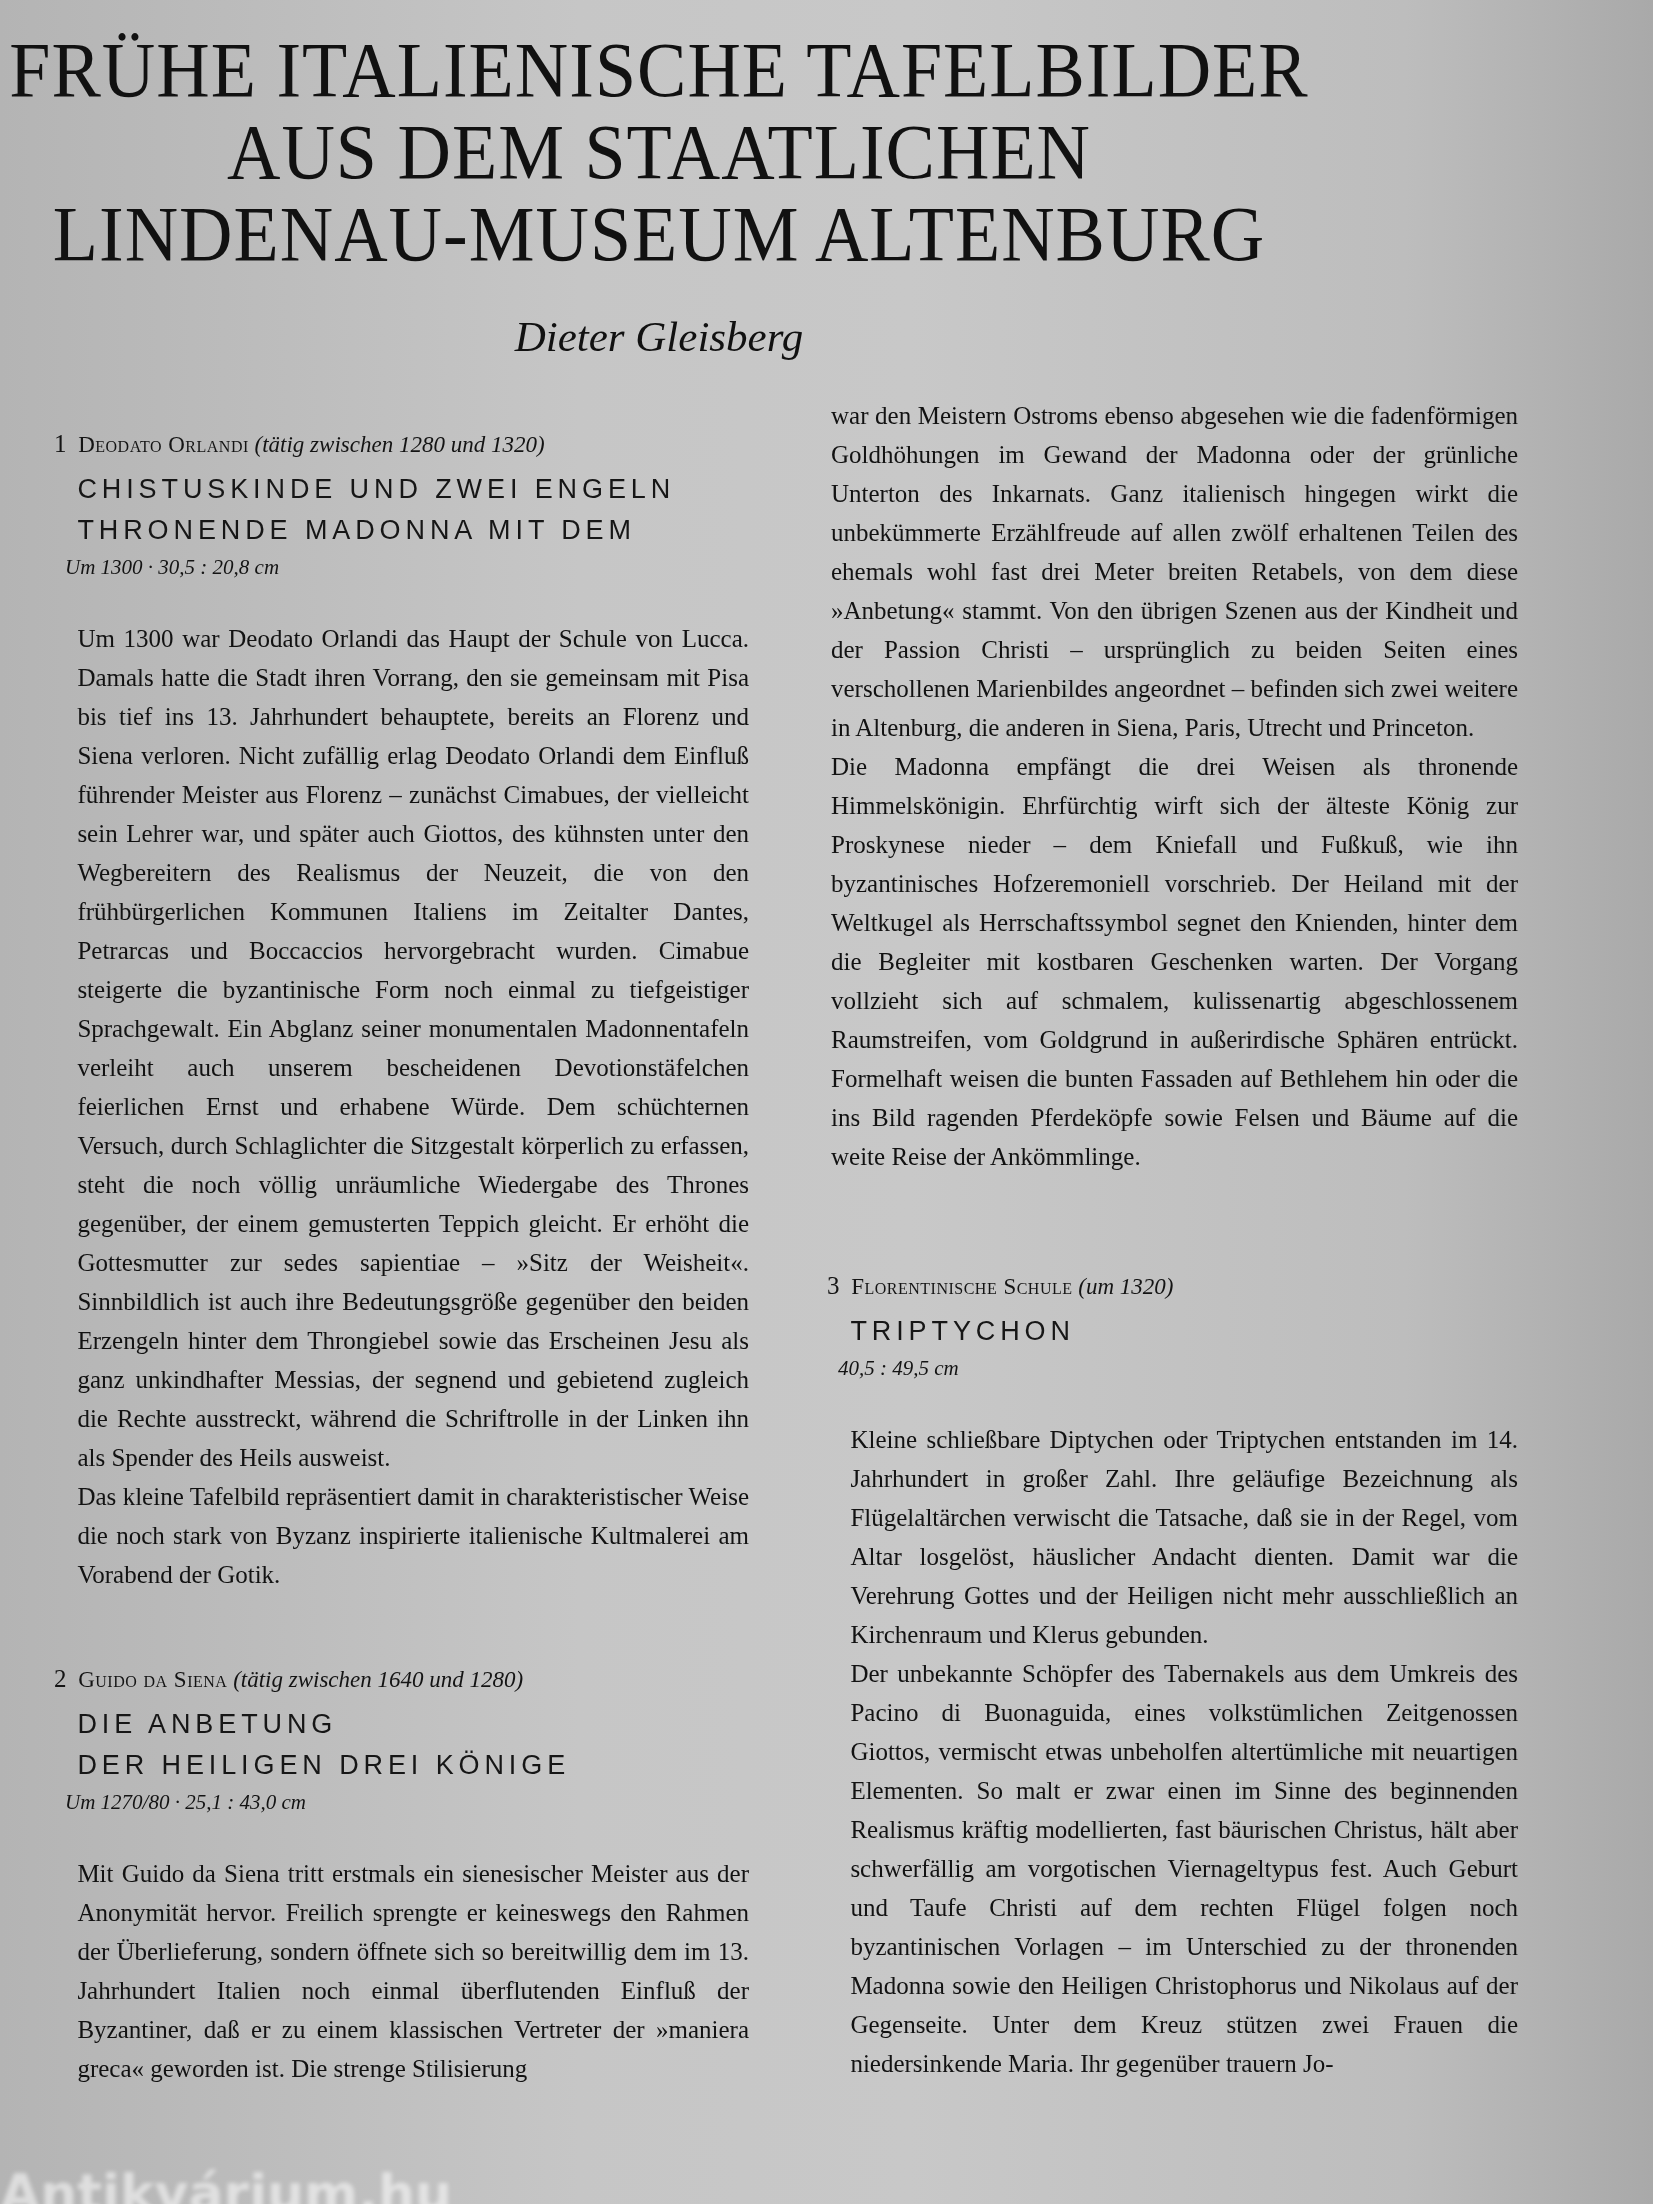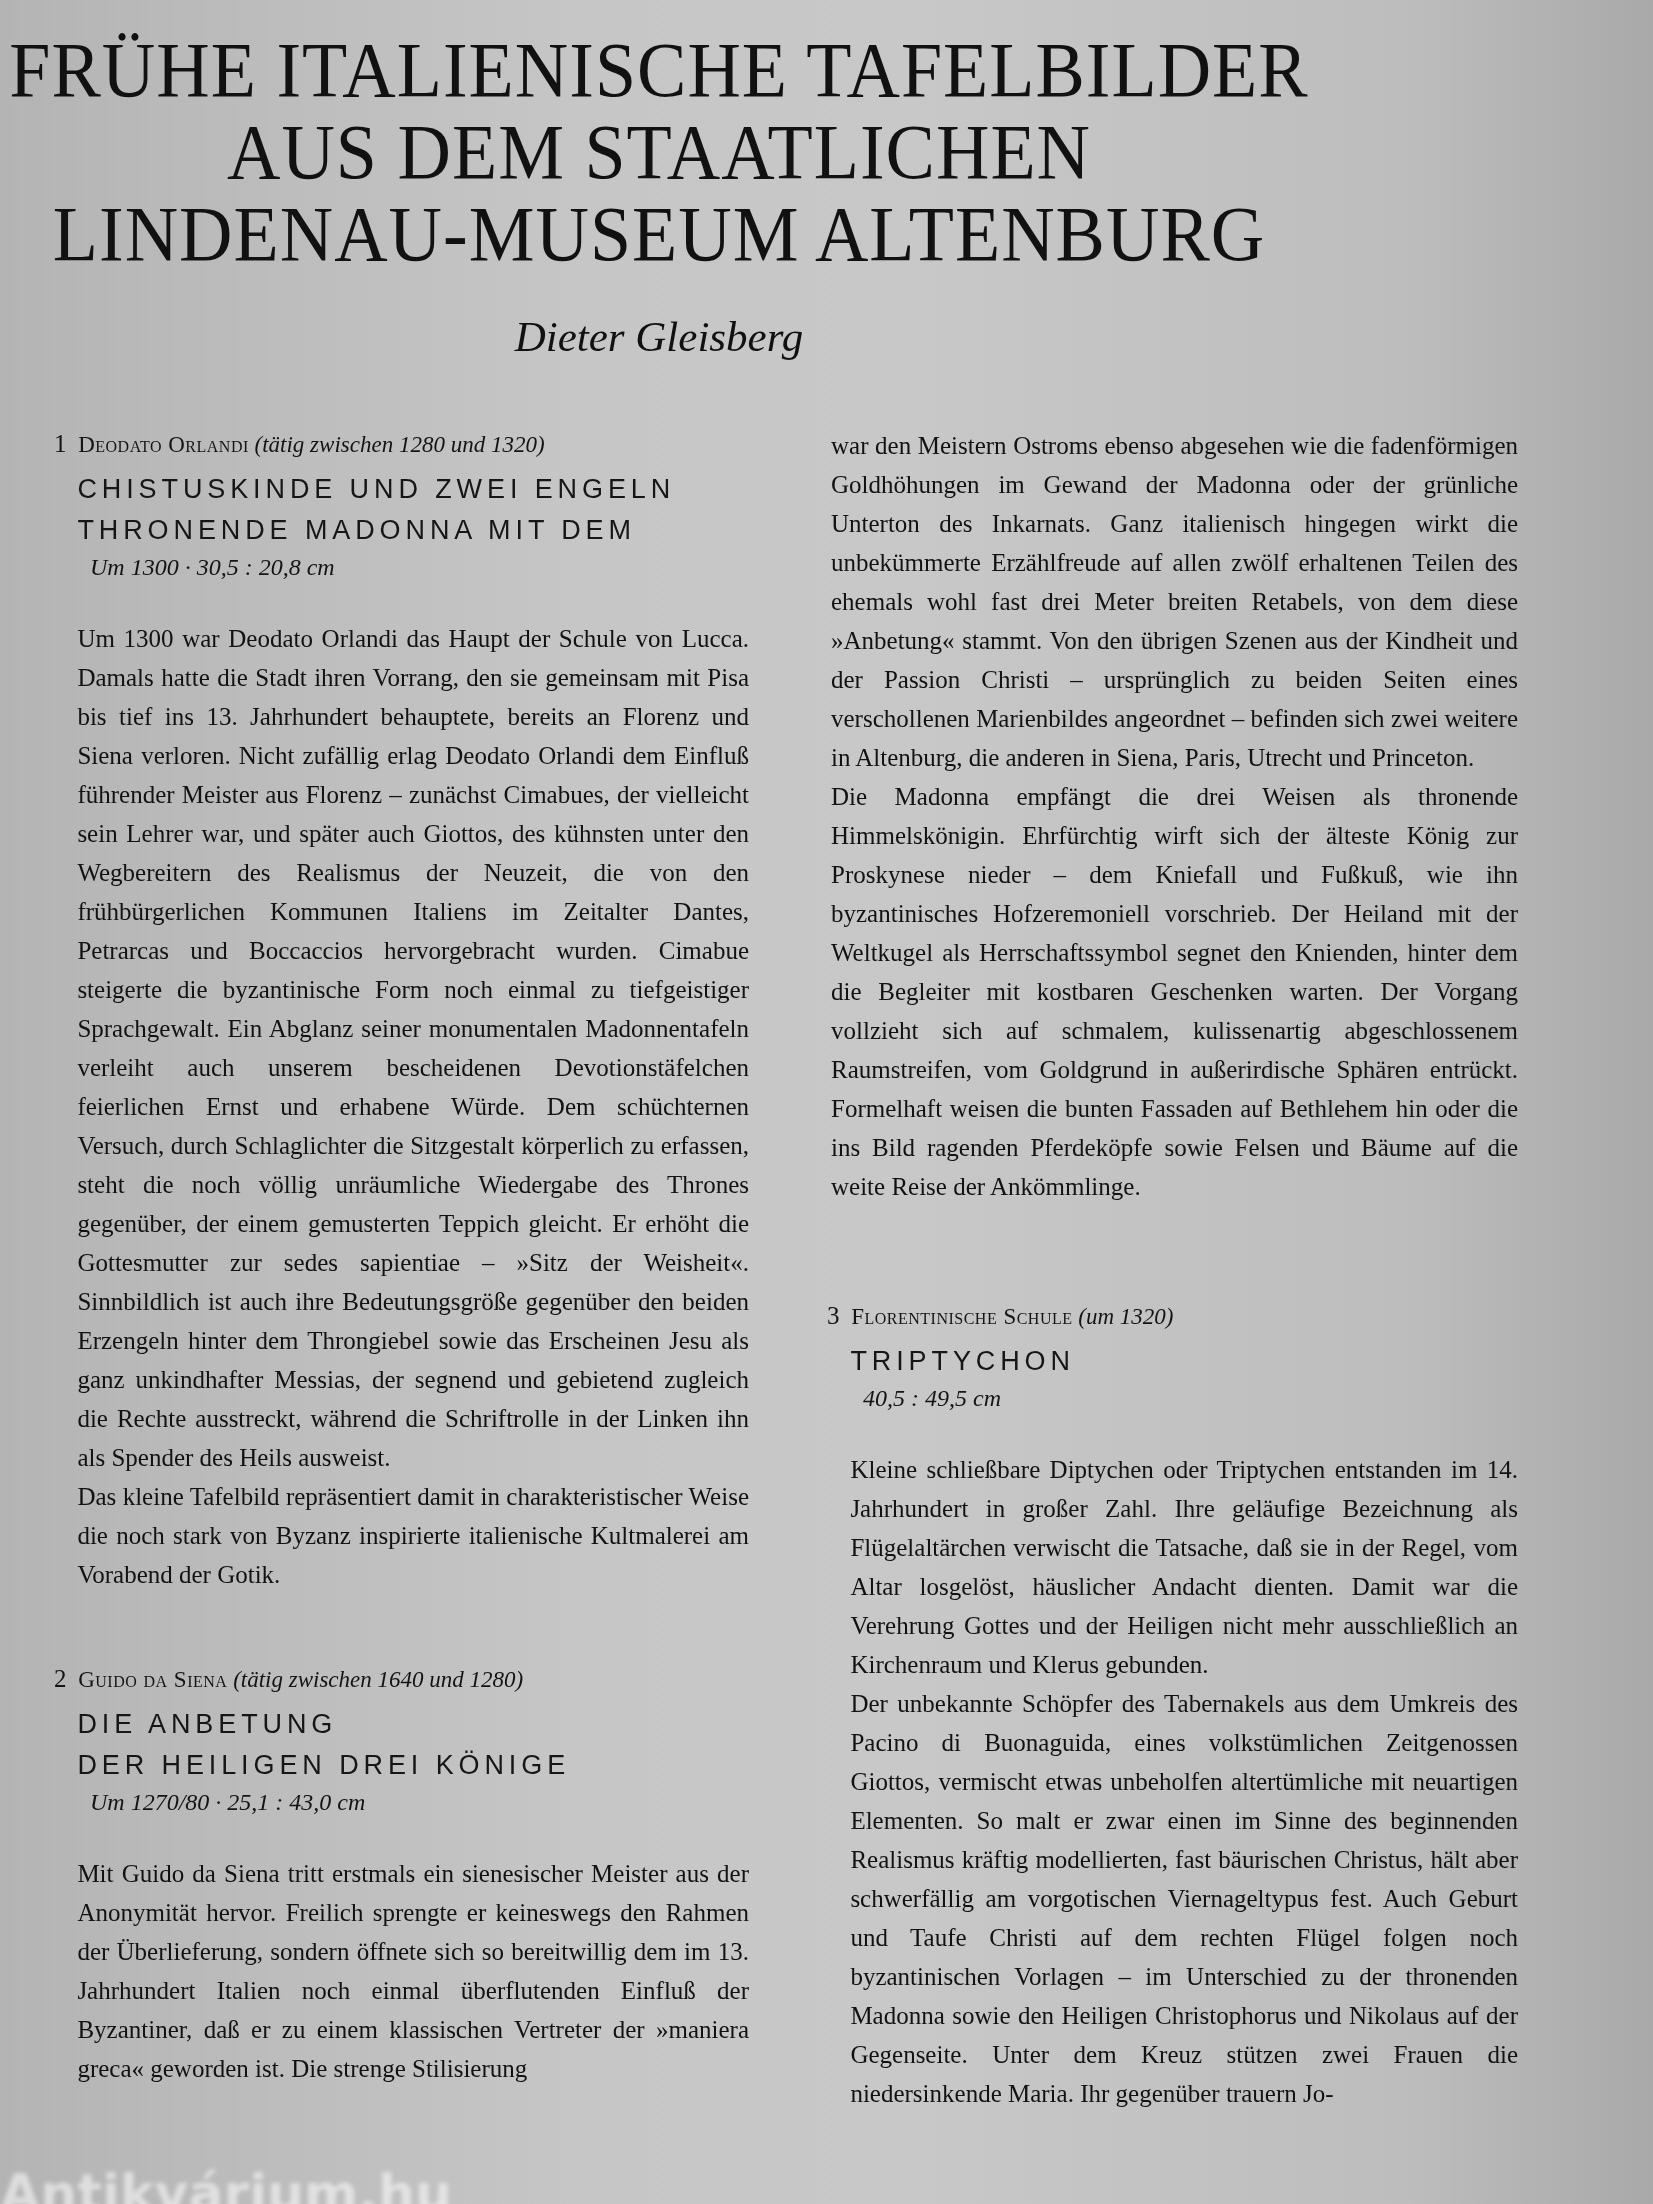--- a/index.html
+++ b/index.html
@@ -15,30 +15,30 @@
     font-family: "Liberation Serif", serif;
     font-size: 74px; line-height: 82px; letter-spacing: 1px; color: #111;
     transform: scaleY(1.05);
   }
   .author {
     font-family: "Liberation Serif", serif; font-style: italic;
     font-size: 43px; margin-top: 37px; color: #111;
   }
   .col { position: absolute; top: 427px; }
   .col-left { left: 58px; width: 691px; }
-  .col-right { left: 831px; width: 687px; top: 426px; }
+  .col-right { left: 831px; width: 687px; top: 396px; }
   .entry-head { font-family: "Liberation Serif", serif; font-size: 23px; line-height: 33px; margin-left: -3.9px; }
   .entry-num { font-size: 25px; margin-right: 5.8px; }
   .entry-artist { font-variant: small-caps; letter-spacing: 0.5px; }
   .entry-dates { font-style: italic; text-align: center; }
   .entry-title {
     font-family: "Liberation Sans", sans-serif; font-size: 27px; letter-spacing: 4.9px;
     line-height: 41px; margin-top: 7.8px; margin-left: 19.4px; color: #161616;
   }
-  .entry-meta { font-family: "Liberation Serif", serif; font-style: italic; font-size: 24px; line-height: 33px; margin-left: 32px; }
+  .entry-meta { font-family: "Liberation Serif", serif; font-style: italic; font-size: 21px; line-height: 33px; margin-left: 7px; }
   .body-text {
     font-family: "Liberation Serif", serif; font-size: 25px; line-height: 39px;
     text-align: justify; margin-left: 19.4px; margin-top: 35px; color: #121212;
   }
   .col-right .body-text.cont { margin-top: 0; margin-left: 0; }
   .body-text p { margin: 0; }
   .entry + .entry { margin-top: 68px; }
   .col-right .entry { margin-top: 93px; }
   .watermark {
     position: absolute; left: 0; bottom: -17.5px; font-family: "DejaVu Sans", sans-serif;

